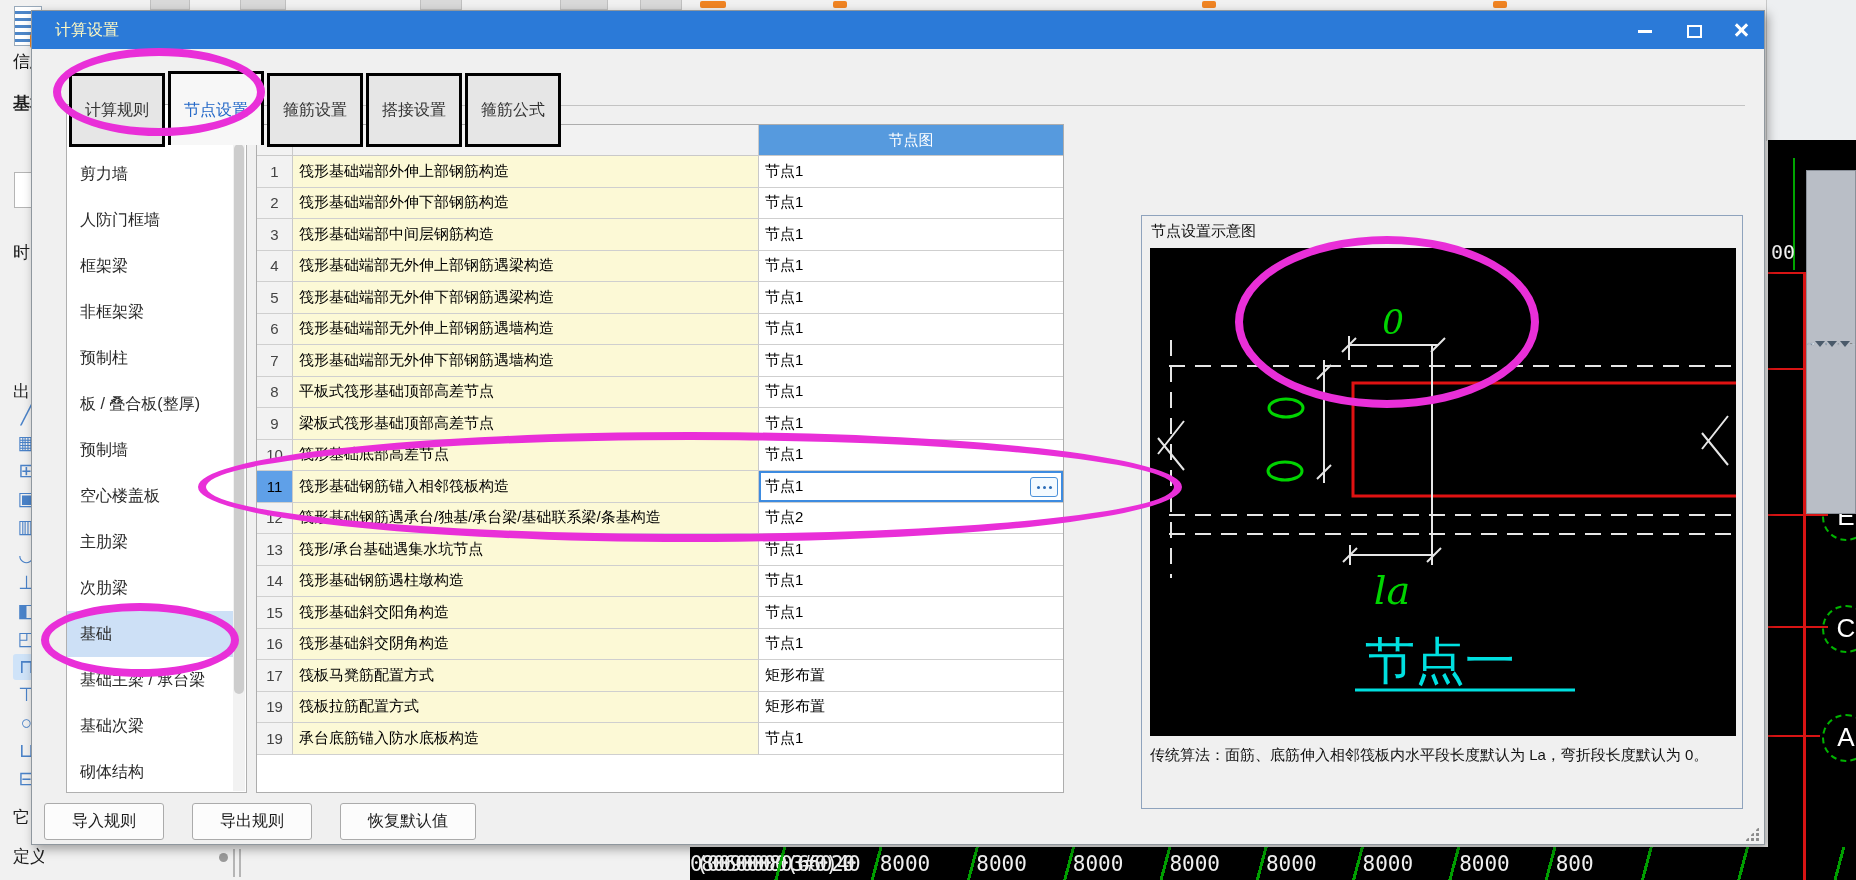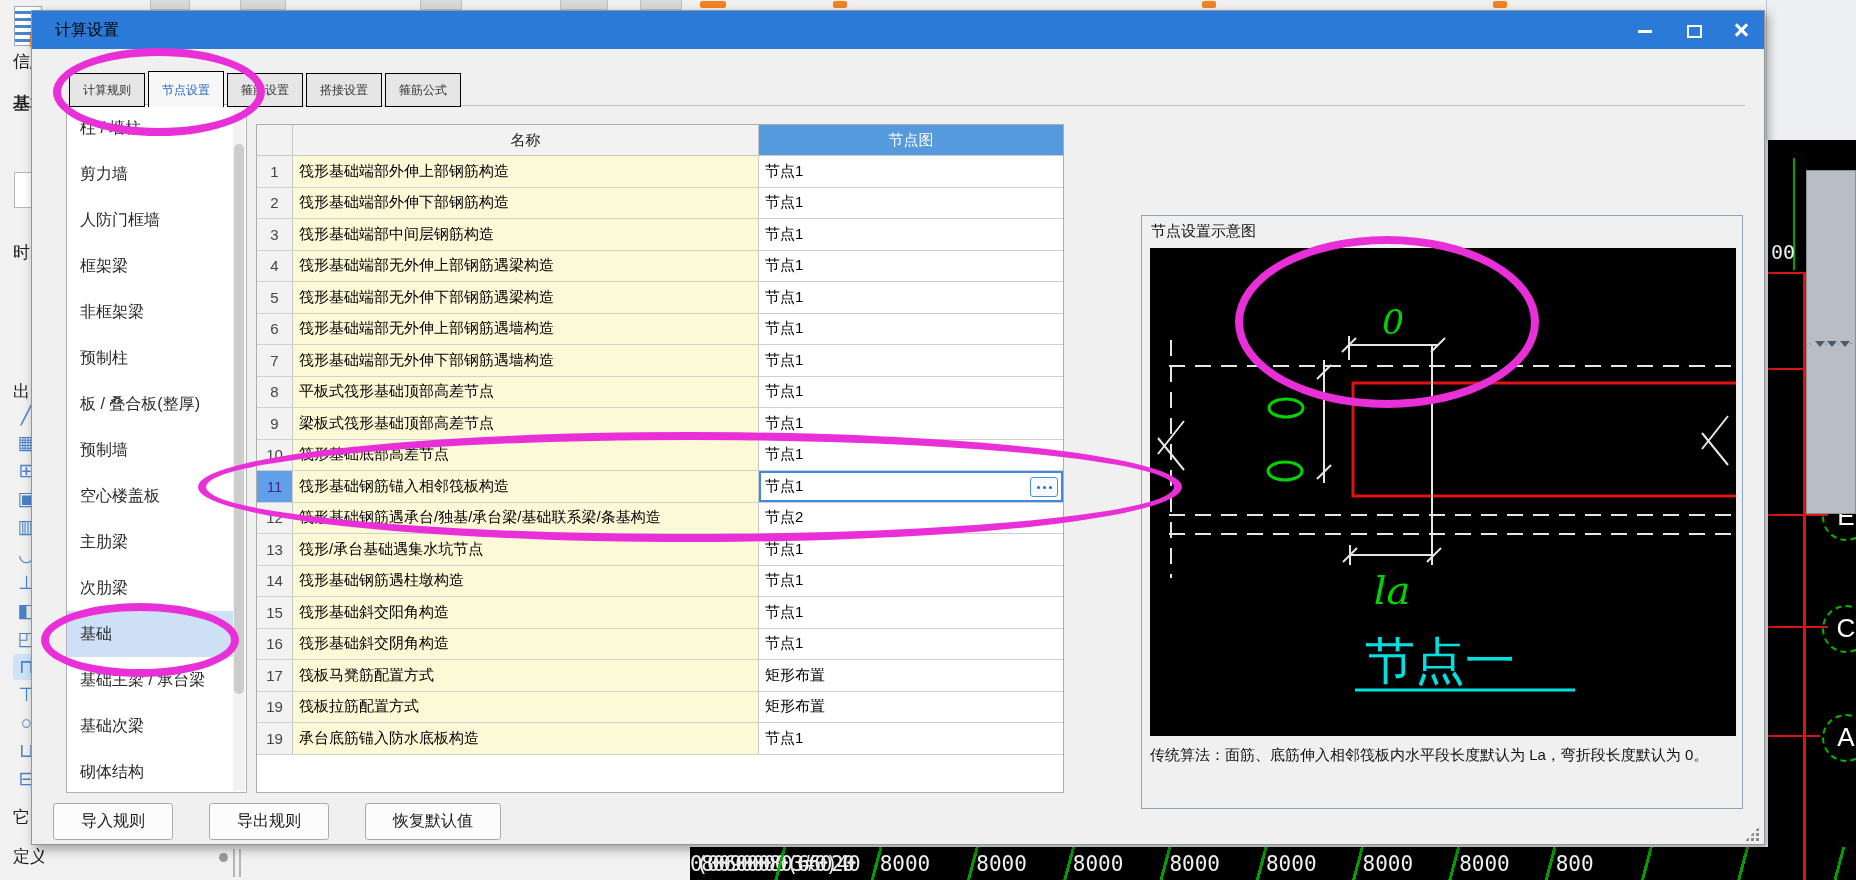--- a/index.html
+++ b/index.html
@@ -40,30 +40,30 @@
   .frag-arc{position:absolute;left:58px;top:178px;width:42px;height:42px;border:2px dashed #00b400;border-radius:50%}
   .rtoolbar{position:absolute;left:38px;top:170px;width:50px;height:344px;background:#b9bec6;border:1px solid #8a9099;
         display:flex;flex-direction:row;align-items:center;padding-top:5px;box-sizing:border-box;pointer-events:auto}
   .rtb-ic{width:38px;height:36px;margin-bottom:1px}
   .caret{width:0;height:0;border-left:5px solid transparent;border-right:5px solid transparent;border-top:6px solid #4a5a6a;margin:1px 0 3px}
   .rtb-sep{width:34px;border-top:1px solid #888;margin:4px 0 6px}
   
   .dialog{position:absolute;left:31px;top:10px;width:1734px;height:835px;background:#f0f0f0;
         border:1px solid #8f979e;box-shadow:3px 4px 10px rgba(0,0,0,.35);z-index:10;box-sizing:border-box}
   .titlebar{position:absolute;left:0;top:0;width:100%;height:38px;background:#2b7ad8;display:flex;align-items:center}
-  .title{color:#000000;font-size:16px;margin-left:23px}
+  .title{color:#fef9c3;font-size:16px;margin-left:23px}
   .winbtns{position:absolute;right:14px;top:0;height:38px;display:flex;align-items:center;gap:30px}
   .wb{width:18px;height:18px;position:relative;cursor:pointer}
   .wb-min::after{content:"";position:absolute;left:2px;top:9px;width:14px;height:3px;background:#fff}
   .wb-max::after{content:"";position:absolute;left:3px;top:4px;width:11px;height:9px;border:2px solid #fff}
   .wb-close::before,.wb-close::after{content:"";position:absolute;left:8px;top:1px;width:3px;height:16px;background:#fff}
   .wb-close::before{transform:rotate(45deg)}.wb-close::after{transform:rotate(-45deg)}
   
   .tabs{position:absolute;left:37px;top:62px;display:flex;gap:3px;z-index:3}
-  .tab{height:32px;line-height:32px;padding:0 13px;font-size:12px;background:#e6e6e6;border:1px solid #000000;
+  .tab{height:32px;line-height:32px;padding:18px 13px;font-size:16px;background:#e6e6e6;border:3px solid #000000;
        color:#333;cursor:pointer}
   .tab.sel{background:#f7f7f7;color:#2468c8;height:35px;border-bottom:none;margin-top:-2px;line-height:36px}
   .paneline{position:absolute;left:37px;top:94px;width:1676px;border-top:1px solid #c3c3c3}
   
   .listbox{position:absolute;left:34px;top:93px;width:181px;height:689px;background:#fff;border:1px solid #b0b0b0;
        box-sizing:border-box;overflow:hidden}
   .li{height:46px;line-height:46px;padding-left:13px;font-size:16px;color:#2a2a2a;white-space:nowrap;cursor:pointer;width:154px}
   .li.sel{background:#cde0f6}
   .lscroll{position:absolute;right:1px;top:1px;width:12px;height:685px;background:#f2f2f2}
   .lthumb{position:absolute;right:1px;top:38px;width:10px;height:550px;background:#cdcdcd;border-radius:5px}
@@ -74,40 +74,40 @@
   .hc{box-sizing:border-box;border-right:1px solid #c9c9c9;border-bottom:1px solid #c9c9c9;
       display:flex;align-items:center;justify-content:center}
   .h-idx{width:36px;background:#f2f2f2}
   .h-name{width:466px;background:#f2f2f2;color:#222}
   .h-node{flex:1;background:#569ade;color:#fff;border-right:none}
   .trow{display:flex;height:31.5px}
   .c{box-sizing:border-box;border-right:1px solid #c9c9c9;border-bottom:1px solid #cfcfcf;display:flex;align-items:center;overflow:hidden}
   .idx{width:36px;background:#f2f2f2;color:#444;justify-content:center}
   .name{width:466px;background:#fcf9d6;padding-left:6px;white-space:nowrap}
   .val{flex:1;background:#fff;padding-left:6px;border-right:none;position:relative}
-  .trow.sel .idx{background:#5fa0e8;color:#4c1d95}
+  .trow.sel .idx{background:#5fa0e8;color:#000000}
   .trow.sel .val{box-shadow:inset 0 0 0 2px #3d8be0}
   .more{display:none;position:absolute;right:5px;top:6px;width:26px;height:18px;border:1px solid #4a90d9;border-radius:3px;
        background:#f4faff;align-items:center;justify-content:center;cursor:pointer}
   .trow.sel .more{display:flex}
   .dots{width:3px;height:3px;border-radius:50%;background:#2b6cb8;box-shadow:6px 0 0 #2b6cb8,-6px 0 0 #2b6cb8;display:block}
   
   .preview{position:absolute;left:1109px;top:204px;width:602px;height:594px;border:1px solid #8fa3bd;background:#f0f0f0;box-sizing:border-box}
   .pv-title{position:absolute;left:9px;top:6px;font-size:15px;color:#111}
   .pv-canvas{position:absolute;left:8px;top:32px;width:586px;height:488px;background:#000}
   .pv-desc{position:absolute;left:8px;top:527px;width:586px;font-size:15px;line-height:1.55;color:#111}
   svg .w{stroke:#e6e6e6;stroke-width:2;fill:none}
   svg .dash{stroke-dasharray:16 10}
   svg .r{stroke:#e01212;stroke-width:3;fill:none}
   svg .g{stroke:#00d400;stroke-width:3;fill:none}
   svg .gt{fill:#00d400;font-family:"DejaVu Serif",serif;font-style:italic}
   svg .ct{fill:#00e0e0;font-size:50px}
   svg .cl{stroke:#00e0e0;stroke-width:3}
   
-  .footer{position:absolute;left:21px;top:792px;display:flex;gap:36px}
+  .footer{position:absolute;left:12px;top:792px;display:flex;gap:28px}
   .fbtn{height:37px;padding:0 27px;font-size:16px;background:#fcfcfc;border:1px solid #ababab;border-radius:3px;
         color:#1a1a1a;cursor:pointer;font-family:inherit}
   .grip{position:absolute;right:5px;bottom:3px;width:14px;height:14px;
         background-image:radial-gradient(#8a8a8a 1.4px,transparent 1.6px);background-size:5px 5px;
         clip-path:polygon(100% 0,100% 100%,0 100%)}
   
   .split-dot{position:absolute;left:219px;top:853px;width:9px;height:9px;border-radius:50%;background:#9a9a9a;z-index:1}
   .split-bars{position:absolute;left:233px;top:849px;width:8px;height:28px;z-index:1;
         background:repeating-linear-gradient(90deg,#b5b5b5 0 2px,transparent 2px 6px)}
   

